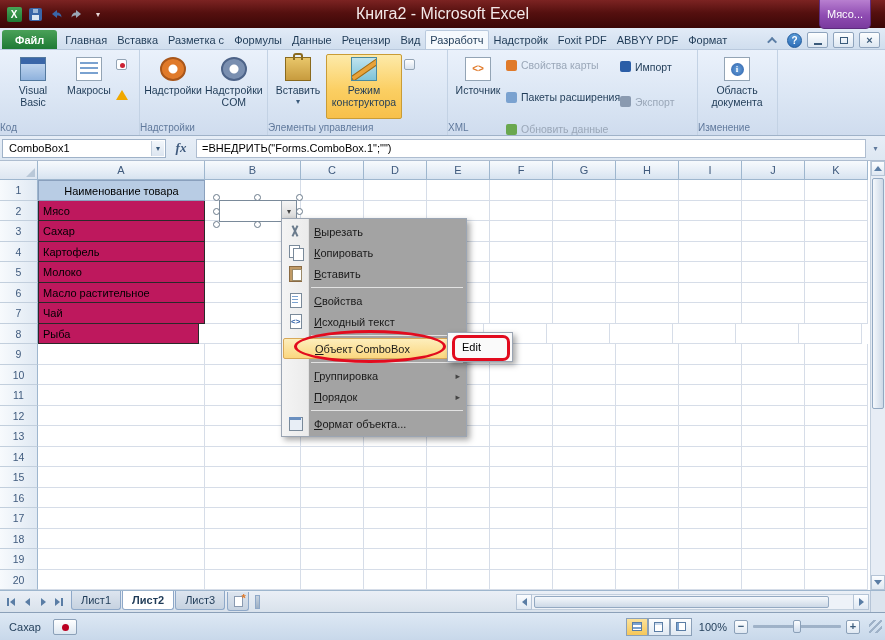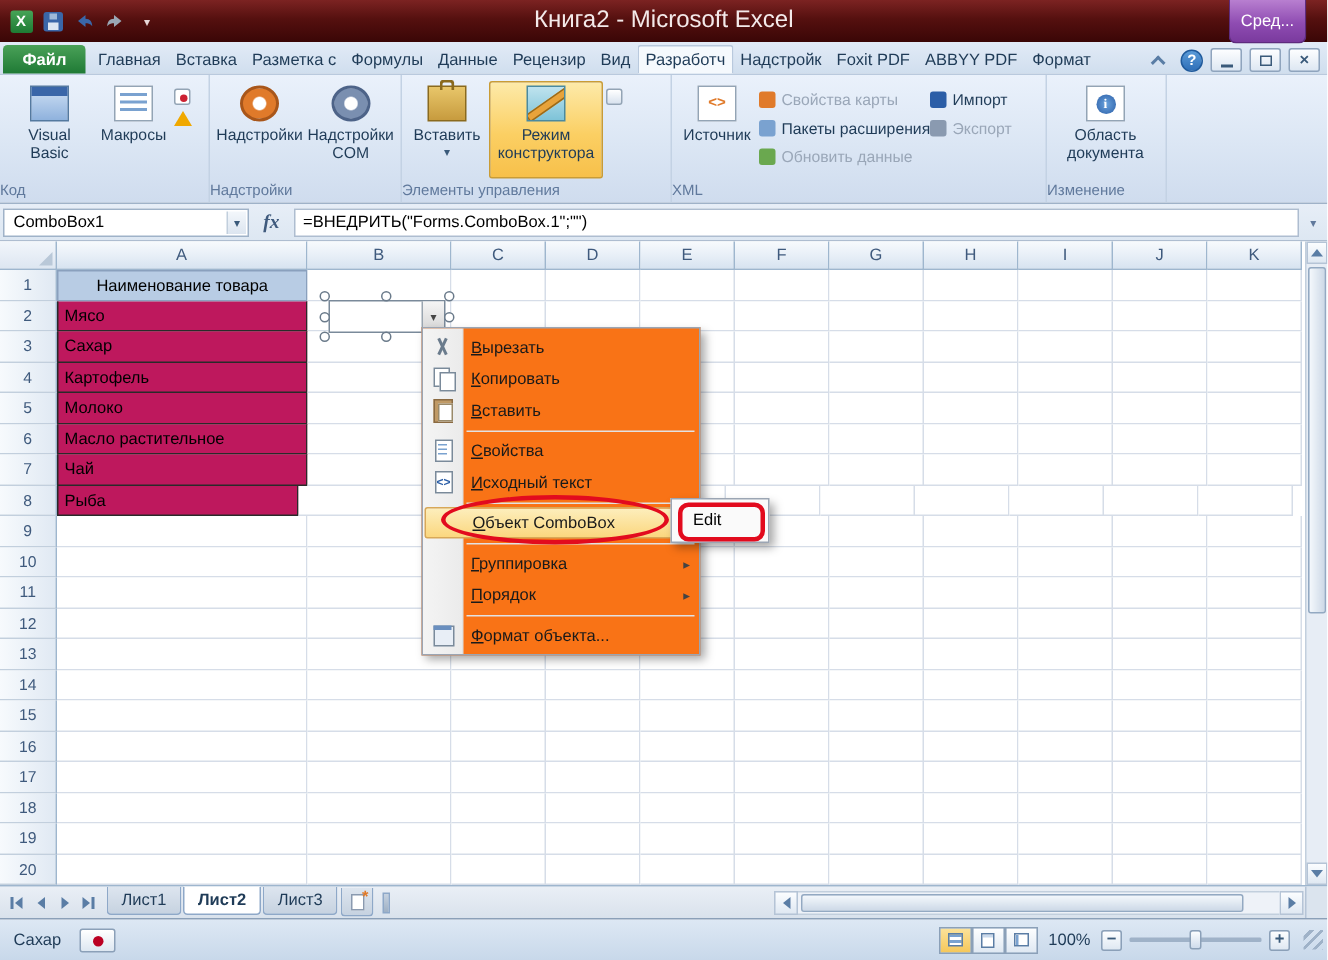--- a/index.html
+++ b/index.html
@@ -34,21 +34,21 @@
 
   
   .ribbon { height:86px; background:linear-gradient(#eaf1fb,#dbe6f4 55%,#cfdcee); border-bottom:1px solid #9fb2c8; display:flex; }
   .rgroup { position:relative; height:100%; border-right:1px solid #c3d2e4; }
   .rgroup-label { position:absolute; bottom:2px; left:0; right:0; text-align:left; font-size:10px; color:#60799c; }
   .rgroup-content { display:flex; padding:4px 4px 16px; gap:2px; height:100%; }
   .bigbtn { display:flex; flex-direction:column; align-items:center; padding-top:2px; color:#1f3b57; font-size:10.5px; text-align:center; line-height:1.15; border:1px solid transparent; border-radius:2px; }
   .bigbtn .bicon { width:26px; height:24px; margin-bottom:3px; }
   .bigbtn.selected { background:linear-gradient(#fdeaa9,#fbcf63 55%,#f7c04a); border:1px solid #c99c36; }
   .dd-arrow { font-size:8px; color:#3a5a7a; margin-top:1px; }
-  .smallcol { display:flex; flex-direction:column; gap:4px; padding-top:5px; }
+  .smallcol { display:flex; flex-direction:column; gap:20px; padding-top:5px; }
   .smallitem { display:flex; align-items:center; gap:4px; font-size:10.5px; color:#1f3b57; height:15px; white-space:nowrap; }
   .smallitem.disabled { color:#9aa7b8; }
   .sicon { width:11px; height:11px; border-radius:2px; flex:0 0 auto; }
 
   .icon-vb { background:linear-gradient(#cfe0f4,#8fb2dd); border:1px solid #54799f; position:relative; }
   .icon-vb::before { content:""; position:absolute; left:0; right:0; top:0; height:6px; background:#3a66a8; }
   .icon-macros { background:#fff; border:1px solid #93a4b5; position:relative; }
   .icon-macros::before { content:""; position:absolute; left:3px; right:3px; top:4px; height:2px; background:#7aa2d0; box-shadow:0 5px 0 #7aa2d0, 0 10px 0 #7aa2d0; }
   .icon-gear { border-radius:50%; background:radial-gradient(circle at 50% 50%, #fff 0 4px, #e07a2a 5px); border:2px solid #a8561a; }
   .icon-gear.com { background:radial-gradient(circle at 50% 50%, #fff 0 4px, #7a8fb0 5px); border-color:#4d6388; }
@@ -92,21 +92,21 @@
   .tri-down { width:0; height:0; border-left:4px solid transparent; border-right:4px solid transparent; border-top:5px solid #5a7da5; }
   .vs-track { flex:1; position:relative; }
   .vs-thumb { position:absolute; left:1px; right:1px; top:2px; height:58%; background:linear-gradient(to right,#f4f8fc,#cdd9e7); border:1px solid #93a9c2; border-radius:2px; }
 
   
   .combobox { position:absolute; left:219px; top:200px; width:78px; height:22px; background:#fff; border:1px solid #7a8a9a; z-index:10; }
   .cb-drop { position:absolute; right:0; top:0; bottom:0; width:15px; background:linear-gradient(#f5f5f5,#d5d5d5); border-left:1px solid #9aa5b0; display:flex; align-items:center; justify-content:center; font-size:8px; color:#444; }
   .hdl { position:absolute; width:7px; height:7px; border-radius:50%; background:#fff; border:1px solid #6a7a8a; z-index:11; }
 
   
-  .ctx { position:absolute; left:281px; top:218px; width:186px; background:#f97316; border:1px solid #9ba5b3; box-shadow:3px 3px 6px rgba(0,0,0,.35); padding:2px 0; z-index:40; }
+  .ctx { position:absolute; left:281px; top:218px; width:186px; background:#a3a3a3; border:1px solid #9ba5b3; box-shadow:3px 3px 6px rgba(0,0,0,.35); padding:2px 0; z-index:40; }
   .ctx::before { content:""; position:absolute; left:0; top:0; bottom:0; width:26px; background:linear-gradient(to right,#f4f4f4,#ebebeb); border-right:1px solid #e0e0e0; }
   .mi { position:relative; height:21px; display:flex; align-items:center; padding-left:32px; color:#1a1a1a; }
   .mi.hl { background:linear-gradient(#fdeebc,#fbd77f); border:1px solid #d8a858; border-radius:2px; margin:0 1px; padding-left:31px; }
   .micon { position:absolute; left:5px; top:2px; width:16px; height:16px; }
   .sub-arrow { position:absolute; right:6px; color:#444; font-size:9px; }
   .msep { height:6px; position:relative; }
   .msep::after { content:""; position:absolute; left:29px; right:3px; top:3px; border-top:1px solid #e2e2e2; }
   .cut-icon::before,.cut-icon::after { content:""; position:absolute; left:7px; top:2px; width:2px; height:12px; background:#6a7b8c; }
   .cut-icon::before { transform:rotate(25deg); } .cut-icon::after { transform:rotate(-25deg); }
   .copy-icon::before { content:""; position:absolute; left:2px; top:1px; width:9px; height:11px; background:#fff; border:1px solid #7a8a9a; }
@@ -184,21 +184,21 @@
         <svg width="14" height="12">
             <path d="M11 6 L6 2 L6 4.5 C3 4.5 1.5 6.5 1.5 9.5 C3 7.5 4.5 7.5 6 7.5 L6 10 Z" fill="#9aa7b5"></path>
           </svg>
       </div>
       <div class="qbtn">
           <span class="qcaret">▾</span>
         </div>
     </div>
     <div class="title-text">Книга2  -  Microsoft Excel</div>
   </div>
-  <div class="capture-btn">Сред...</div>
+  <div class="capture-btn">Мясо...</div>
 
   <div class="tabrow">
     <div class="tab-file">Файл</div>
     <div style="display:flex;align-items:flex-end;justify-content:flex-end;">
         <div class="rtab">Главная</div>
         <div class="rtab">Вставка</div>
         <div class="rtab">Разметка с</div>
         <div class="rtab">Формулы</div>
         <div class="rtab">Данные</div>
         <div class="rtab">Рецензир</div>

